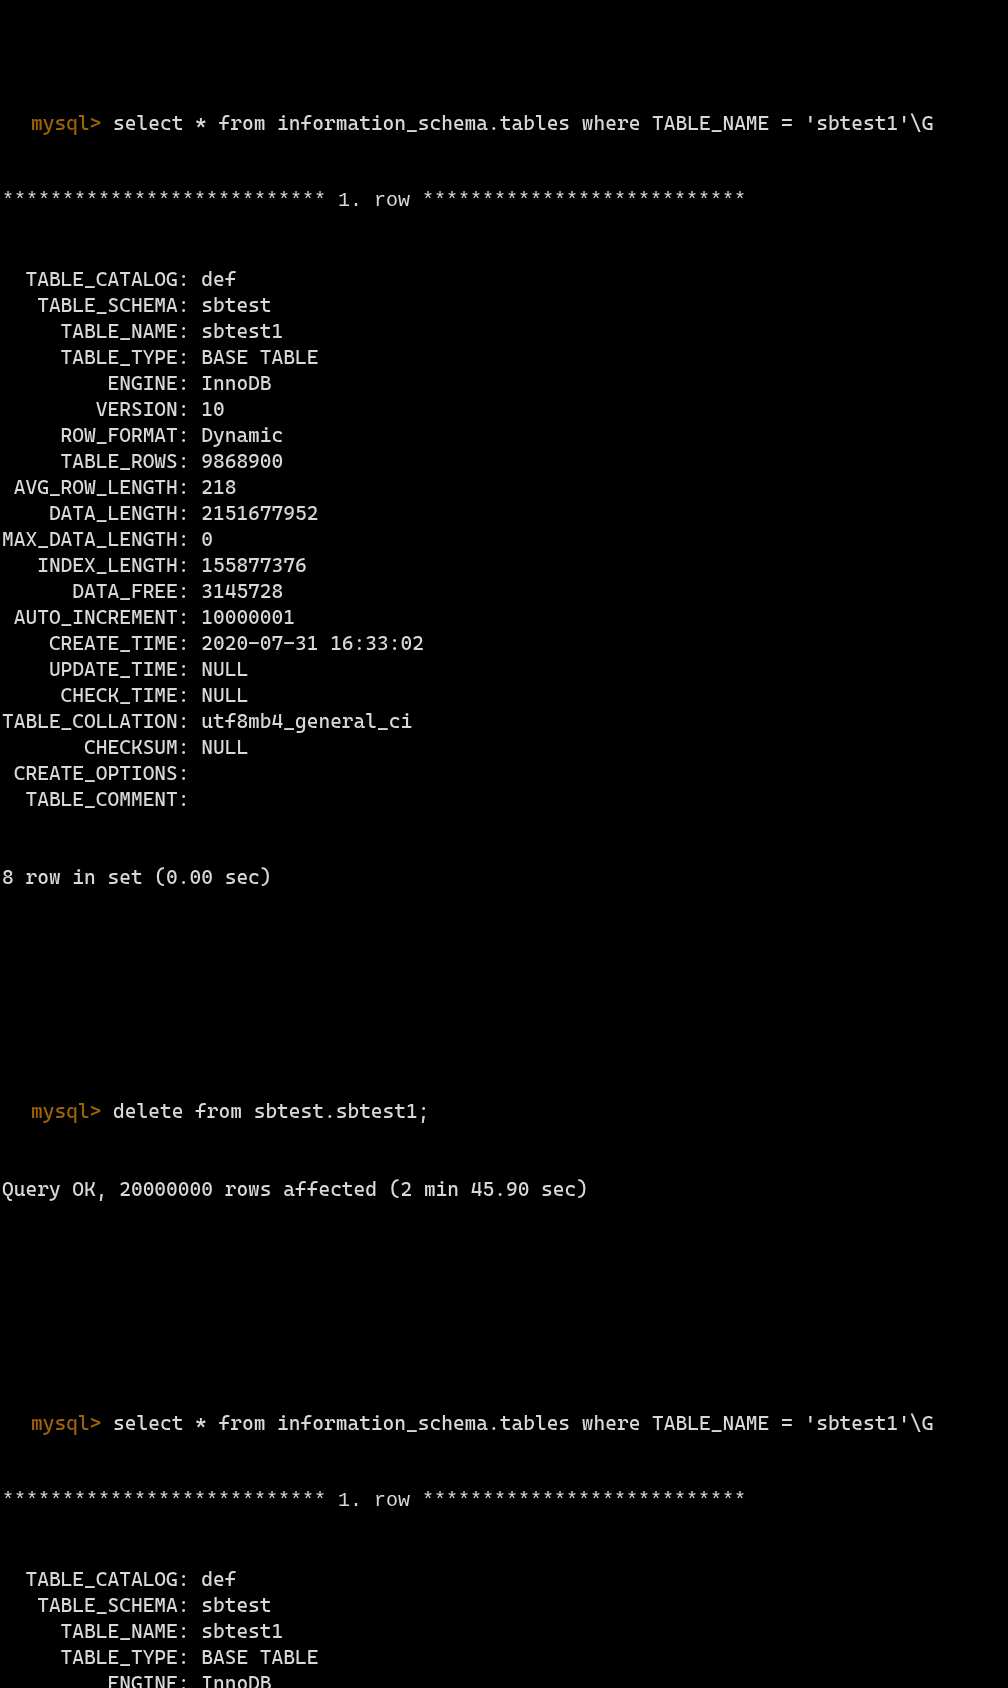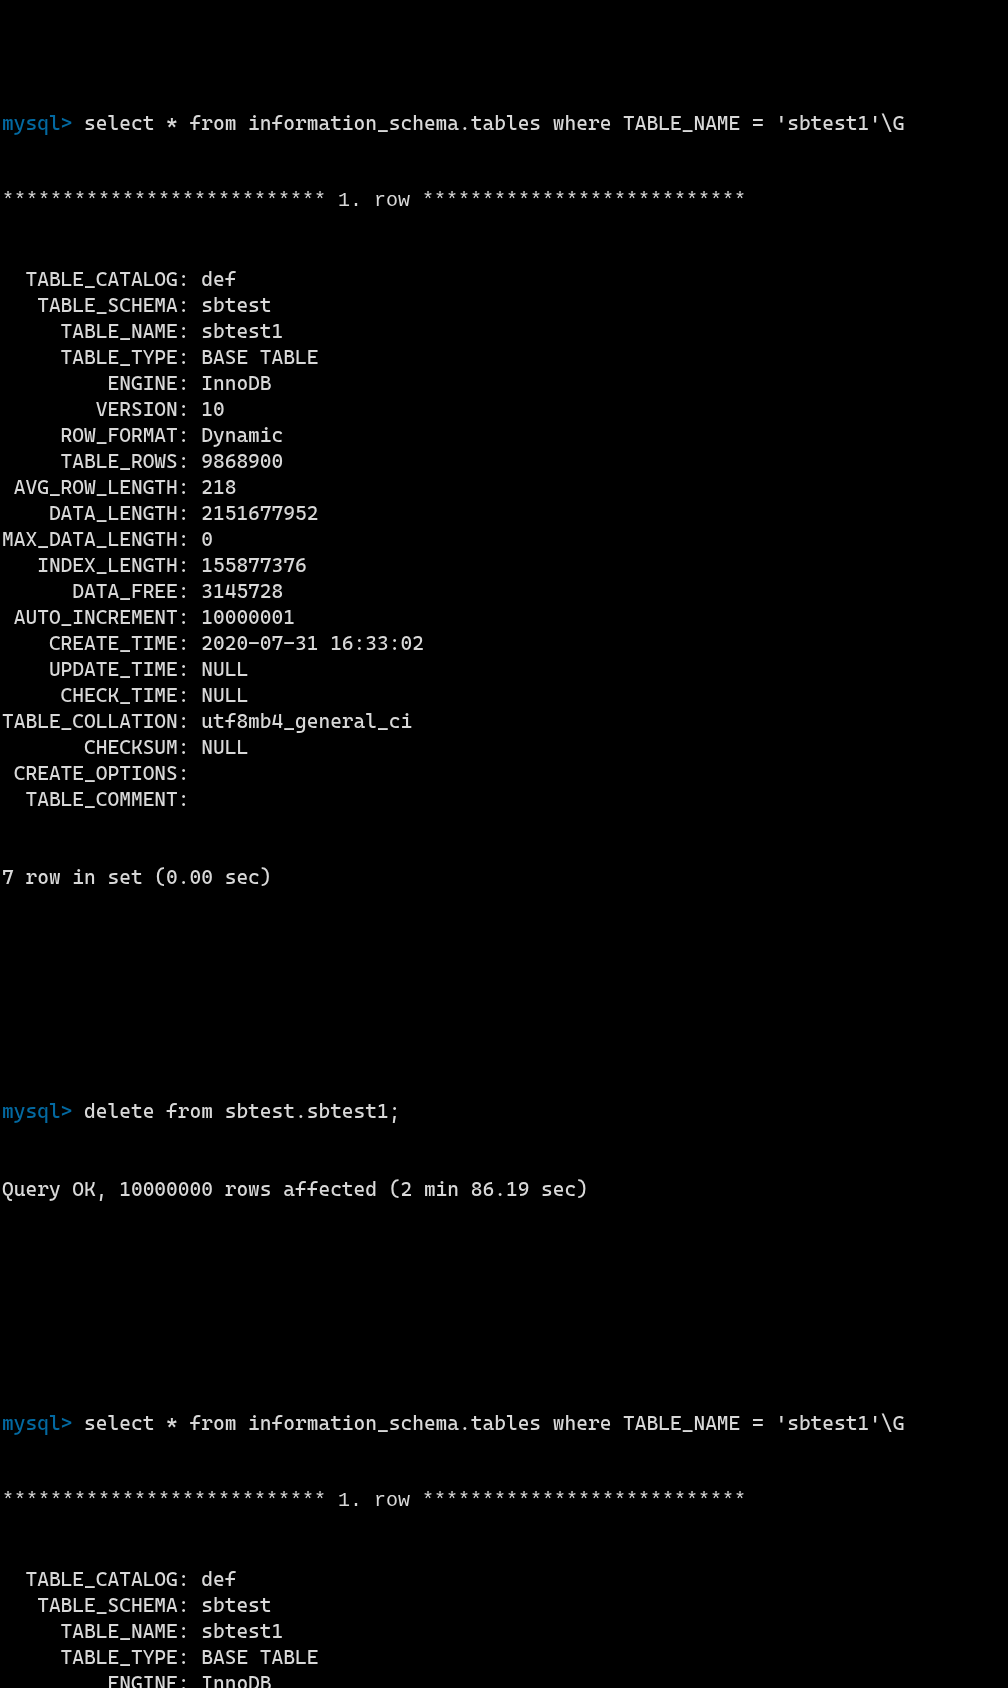--- a/index.html
+++ b/index.html
@@ -12,21 +12,22 @@
     line-height: 1.3;
     width: 1008px;
     height: 1688px;
     overflow: hidden;
   }
   .terminal {
     padding: 6px 2px 2px 2px;
     white-space: pre;
   }
   .prompt {
-    color: #0369a1;
+    color: #a16207;
+    margin-left: 29px;
   }
   .row-sep {
     color: #d8d8d8;
     font-family: Liberation Mono, monospace;
   }
   .field-line {
     display: flex;
     text-align: center;
   }
   .field-val {
@@ -39,27 +40,27 @@
 </style>
 </head>
 <body>
 
 <div class="terminal">
 
   
   <div><span class="prompt">mysql&gt; </span><span>select * from information_schema.tables where TABLE_NAME = 'sbtest1'\G</span></div>
   <div class="row-sep">*************************** 1. row ***************************</div>
   <div id="fields1"><div class="field-line"><span>  TABLE_CATALOG:</span><span class="field-val">def</span></div><div class="field-line"><span>   TABLE_SCHEMA:</span><span class="field-val">sbtest</span></div><div class="field-line"><span>     TABLE_NAME:</span><span class="field-val">sbtest1</span></div><div class="field-line"><span>     TABLE_TYPE:</span><span class="field-val">BASE TABLE</span></div><div class="field-line"><span>         ENGINE:</span><span class="field-val">InnoDB</span></div><div class="field-line"><span>        VERSION:</span><span class="field-val">10</span></div><div class="field-line"><span>     ROW_FORMAT:</span><span class="field-val">Dynamic</span></div><div class="field-line"><span>     TABLE_ROWS:</span><span class="field-val">9868900</span></div><div class="field-line"><span> AVG_ROW_LENGTH:</span><span class="field-val">218</span></div><div class="field-line"><span>    DATA_LENGTH:</span><span class="field-val">2151677952</span></div><div class="field-line"><span>MAX_DATA_LENGTH:</span><span class="field-val">0</span></div><div class="field-line"><span>   INDEX_LENGTH:</span><span class="field-val">155877376</span></div><div class="field-line"><span>      DATA_FREE:</span><span class="field-val">3145728</span></div><div class="field-line"><span> AUTO_INCREMENT:</span><span class="field-val">10000001</span></div><div class="field-line"><span>    CREATE_TIME:</span><span class="field-val">2020-07-31 16:33:02</span></div><div class="field-line"><span>    UPDATE_TIME:</span><span class="field-val">NULL</span></div><div class="field-line"><span>     CHECK_TIME:</span><span class="field-val">NULL</span></div><div class="field-line"><span>TABLE_COLLATION:</span><span class="field-val">utf8mb4_general_ci</span></div><div class="field-line"><span>       CHECKSUM:</span><span class="field-val">NULL</span></div><div class="field-line"><span> CREATE_OPTIONS:</span><span class="field-val"></span></div><div class="field-line"><span>  TABLE_COMMENT:</span><span class="field-val"></span></div></div>
-  <div>7 row in set (0.00 sec)</div>
+  <div>8 row in set (0.00 sec)</div>
 
   <div class="blank-line"></div>
 
   
   <div><span class="prompt">mysql&gt; </span><span>delete from sbtest.sbtest1;</span></div>
-  <div>Query OK, 10000000 rows affected (2 min 86.19 sec)</div>
+  <div>Query OK, 20000000 rows affected (2 min 45.90 sec)</div>
 
   <div class="blank-line"></div>
 
   
   <div><span class="prompt">mysql&gt; </span><span>select * from information_schema.tables where TABLE_NAME = 'sbtest1'\G</span></div>
   <div class="row-sep">*************************** 1. row ***************************</div>
   <div id="fields2"><div class="field-line"><span>  TABLE_CATALOG:</span><span class="field-val">def</span></div><div class="field-line"><span>   TABLE_SCHEMA:</span><span class="field-val">sbtest</span></div><div class="field-line"><span>     TABLE_NAME:</span><span class="field-val">sbtest1</span></div><div class="field-line"><span>     TABLE_TYPE:</span><span class="field-val">BASE TABLE</span></div><div class="field-line"><span>         ENGINE:</span><span class="field-val">InnoDB</span></div></div>
   
 
   

